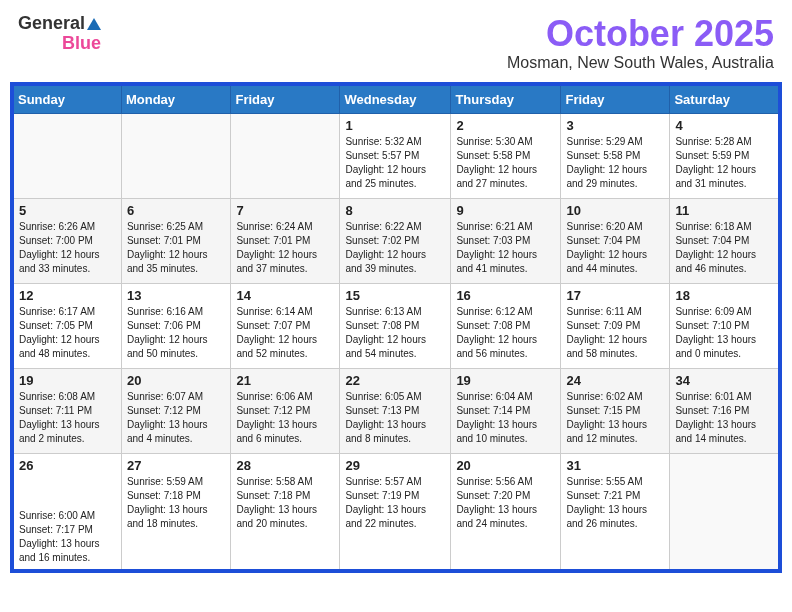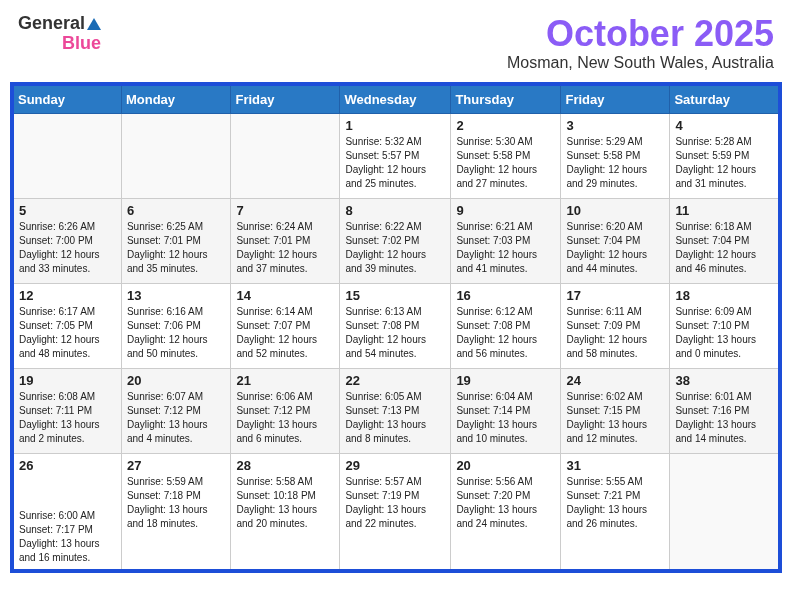--- a/index.html
+++ b/index.html
@@ -296,21 +296,21 @@
 and 10 minutes.</div>
         </td>
         <td>
           <span class="day-number">24</span>
           <div class="day-info" style="white-space: pre-line;">Sunrise: 6:02 AM
 Sunset: 7:15 PM
 Daylight: 13 hours
 and 12 minutes.</div>
         </td>
         <td>
-          <span class="day-number">38</span>
+          <span class="day-number">34</span>
           <div class="day-info" style="white-space: pre-line;">Sunrise: 6:01 AM
 Sunset: 7:16 PM
 Daylight: 13 hours
 and 14 minutes.</div>
         </td>
       </tr>
       <tr>
         <td>
           <span class="day-number">26</span>
           <div class="day-info" style="white-space: pre-line; margin-top: 36px;">Sunrise: 6:00 AM
@@ -321,21 +321,21 @@
         <td>
           <span class="day-number">27</span>
           <div class="day-info" style="white-space: pre-line;">Sunrise: 5:59 AM
 Sunset: 7:18 PM
 Daylight: 13 hours
 and 18 minutes.</div>
         </td>
         <td>
           <span class="day-number">28</span>
           <div class="day-info" style="white-space: pre-line;">Sunrise: 5:58 AM
-Sunset: 10:18 PM
+Sunset: 7:18 PM
 Daylight: 13 hours
 and 20 minutes.</div>
         </td>
         <td>
           <span class="day-number">29</span>
           <div class="day-info" style="white-space: pre-line;">Sunrise: 5:57 AM
 Sunset: 7:19 PM
 Daylight: 13 hours
 and 22 minutes.</div>
         </td>

